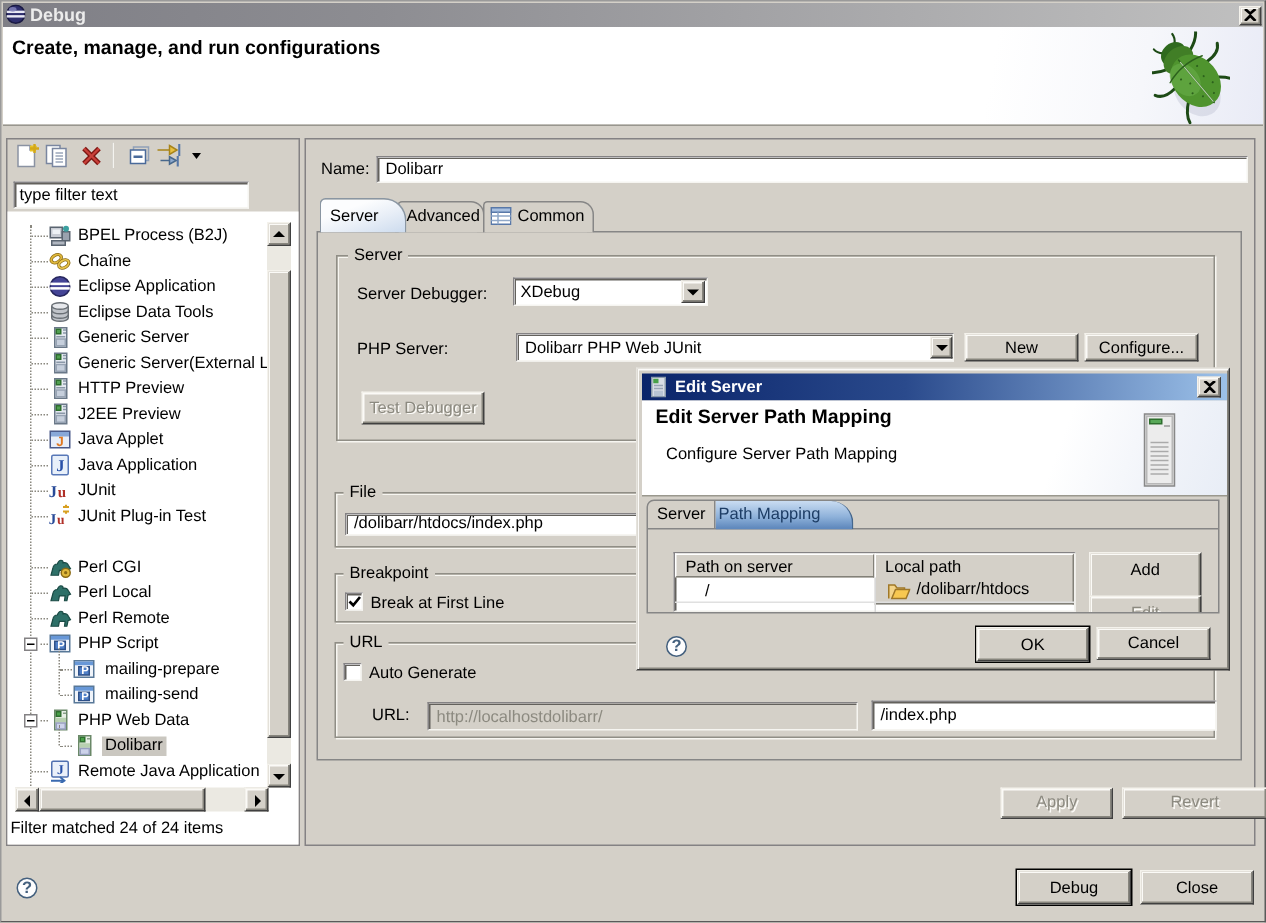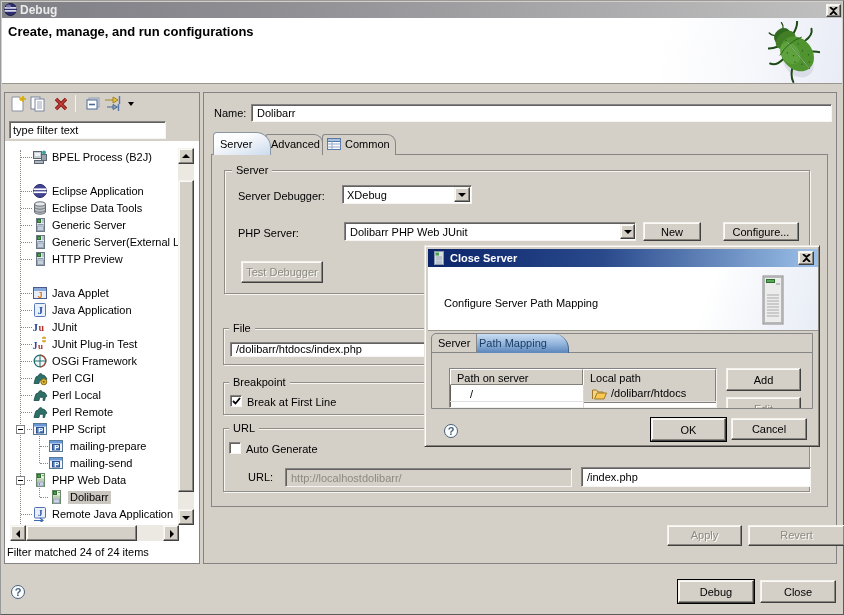--- a/index.html
+++ b/index.html
@@ -112,20 +112,32 @@
         <div class="hstub" style="left:16px;width:11px"></div>
         <span class="ric" style="left:27px"><svg width="16" height="16">
             <rect x="1.5" y="2.5" width="8" height="7" fill="#c8ccd4" stroke="#5a6470"></rect>
             <rect x="3" y="4" width="5" height="3" fill="#eef2f6"></rect>
             <rect x="9.5" y="5.5" width="5" height="6" fill="#9aa2ae" stroke="#5a6470"></rect>
             <rect x="2.5" y="11.5" width="9" height="3" fill="#b0b6c0" stroke="#5a6470"></rect>
             <circle cx="12" cy="3.5" r="2" fill="#3ca0a0"></circle>
           </svg></span>
         <span class="rlab" style="left:47px">BPEL Process (B2J)</span>
       </div>
+<div class="row" style="top:17px">
+        <div class="hstub" style="left:16px;width:11px"></div>
+        <span class="ric" style="left:27px"><svg width="16" height="16">
+            <g fill="none">
+              <ellipse cx="5.5" cy="6.5" rx="3.6" ry="2.4" stroke="#8a6a14" stroke-width="2.2" transform="rotate(-30 5.5 6.5)"></ellipse>
+              <ellipse cx="5.5" cy="6.5" rx="3.6" ry="2.4" stroke="#e0b83c" stroke-width="1.2" transform="rotate(-30 5.5 6.5)"></ellipse>
+              <ellipse cx="10.5" cy="10" rx="3.6" ry="2.4" stroke="#8a6a14" stroke-width="2.2" transform="rotate(-30 10.5 10)"></ellipse>
+              <ellipse cx="10.5" cy="10" rx="3.6" ry="2.4" stroke="#e8c44c" stroke-width="1.2" transform="rotate(-30 10.5 10)"></ellipse>
+            </g>
+          </svg></span>
+        <span class="rlab" style="left:47px">Chaîne</span>
+      </div>
 <div class="row" style="top:34px">
         <div class="hstub" style="left:16px;width:11px"></div>
         <span class="ric" style="left:27px"><svg width="16" height="16">
             <circle cx="8" cy="8" r="6.5" fill="#444496" stroke="#26265e"></circle>
             <rect x="1.5" y="5.4" width="13" height="1.7" fill="#fff"></rect>
             <rect x="1.5" y="8.4" width="13" height="1.7" fill="#fff"></rect>
           </svg></span>
         <span class="rlab" style="left:47px">Eclipse Application</span>
       </div>
 <div class="row" style="top:68px">
@@ -163,20 +175,31 @@
         <div class="hstub" style="left:16px;width:11px"></div>
         <span class="ric" style="left:27px"><svg width="16" height="16">
             <rect x="4.5" y="1.5" width="8" height="13" fill="#e4e9f0" stroke="#6a7888"></rect>
             <rect x="5.5" y="2.5" width="3" height="3" fill="#50a050" stroke="#2e6e2e"></rect>
             <path d="M10,3 h2 M10,5 h2" stroke="#8a98a8"></path>
             <path d="M5.5,7.5 h6" stroke="#8a98a8"></path>
             <rect x="5.5" y="9" width="6" height="4.5" fill="#c6cfdc" stroke="#98a4b4"></rect>
           </svg></span>
         <span class="rlab" style="left:47px">HTTP Preview</span>
       </div>
+<div class="row" style="top:119px">
+        <div class="hstub" style="left:16px;width:11px"></div>
+        <span class="ric" style="left:27px"><svg width="16" height="16">
+            <rect x="4.5" y="1.5" width="8" height="13" fill="#e4e9f0" stroke="#6a7888"></rect>
+            <rect x="5.5" y="2.5" width="3" height="3" fill="#50a050" stroke="#2e6e2e"></rect>
+            <path d="M10,3 h2 M10,5 h2" stroke="#8a98a8"></path>
+            <path d="M5.5,7.5 h6" stroke="#8a98a8"></path>
+            <rect x="5.5" y="9" width="6" height="4.5" fill="#c6cfdc" stroke="#98a4b4"></rect>
+          </svg></span>
+        <span class="rlab" style="left:47px">J2EE Preview</span>
+      </div>
 <div class="row" style="top:136px">
         <div class="hstub" style="left:16px;width:11px"></div>
         <span class="ric" style="left:27px"><svg width="16" height="16">
             <rect x="1.5" y="2.5" width="13" height="11" fill="#e8eef8" stroke="#4a5a8a"></rect>
             <rect x="2" y="3" width="12" height="3" fill="#88a8d8"></rect>
             <text x="5.5" y="12.5" font-size="9" font-weight="bold" fill="#e07820" font-family="Liberation Sans">J</text>
           </svg></span>
         <span class="rlab" style="left:47px">Java Applet</span>
       </div>
 <div class="row" style="top:153px">
@@ -196,29 +219,20 @@
         <span class="rlab" style="left:47px">JUnit</span>
       </div>
 <div class="row" style="top:187px">
         <div class="hstub" style="left:16px;width:11px"></div>
         <span class="ric" style="left:27px"><svg width="16" height="16">
             <text x="0.5" y="13" font-size="10" font-weight="bold" fill="#284a98" font-family="Liberation Serif">J</text>
             <text x="6" y="13" font-size="9" font-weight="bold" fill="#b03028" font-family="Liberation Serif">u</text>
             <path d="M10,2 h4 M10,5 h4 M12,2 v-1.5 M12,6.5 v-1.5" stroke="#d8a020" stroke-width="1.4"></path>
           </svg></span>
         <span class="rlab" style="left:47px">JUnit Plug-in Test</span>
-      </div>
-<div class="row" style="top:204px">
-        <div class="hstub" style="left:16px;width:11px"></div>
-        <span class="ric" style="left:27px"><svg width="16" height="16">
-            <circle cx="8" cy="8" r="5.8" fill="#f4f8f8" stroke="#1e6e6e" stroke-width="1.3"></circle>
-            <path d="M8,2.2 a5.8,5.8 0 0 1 0,11.6" fill="none" stroke="#b04030" stroke-width="1.3"></path>
-            <path d="M2.2,8 h11.6 M8,2.2 v11.6" stroke="#1e6e6e"></path>
-          </svg></span>
-        <span class="rlab" style="left:47px">OSGi Framework</span>
       </div>
 <div class="row" style="top:221px">
         <div class="hstub" style="left:16px;width:11px"></div>
         <span class="ric" style="left:27px"><svg width="16" height="16">
             <path d="M2,13.5 l1.2,-4.5 q0.5,-3 3,-3 q1,-2.5 2.4,-2.5 q1.6,0 1.4,1.7 q2.6,-0.6 3.6,1.6 l1.4,2.4 -1.6,0.6 -0.8,3.7 -1.6,0 0.4,-3.2 -3.8,0 -0.6,3.2 z" fill="#2e7068" stroke="#1a4a44" stroke-width="0.8"></path>
             <circle cx="11.8" cy="11.8" r="3" fill="#e0b83c" stroke="#8a6a14"></circle>
             <circle cx="11.8" cy="11.8" r="1.1" fill="#8a6a14"></circle>
           </svg></span>
         <span class="rlab" style="left:47px">Perl CGI</span>
       </div>
@@ -348,21 +362,21 @@
   <div class="abs" style="left:122px;top:18px">XDebug</div>
   <div class="abs btn" style="left:229px;top:16px;width:16px;height:15px">
       <div class="tri-d" style="margin:5px auto 0"></div>
     </div>
   <div class="abs" style="left:13px;top:56px">PHP Server:</div>
   <div class="abs sunken" style="left:119px;top:51px;width:292px;height:19px"></div>
   <div class="abs" style="left:125px;top:55px">Dolibarr PHP Web JUnit</div>
   <div class="abs btn" style="left:395px;top:53px;width:15px;height:15px">
       <div class="tri-d" style="margin:5px auto 0"></div>
     </div>
-  <div class="abs btn" style="left:418px;top:51px;width:58px;height:19px;padding-top:3px">New</div>
+  <div class="abs btn" style="left:418px;top:51px;width:76px;height:19px;padding-top:3px">New</div>
   <div class="abs btn" style="left:498px;top:51px;width:76px;height:19px;padding-top:3px">Configure...</div>
   <div class="abs btn dis" style="left:16px;top:90px;width:82px;height:22px;padding-top:4px">Test Debugger</div>
 </div>
 
 <div class="abs grp" style="left:223px;top:328px;width:587px;height:37px">
   <span class="glab" style="left:5px">File</span>
   <div class="abs sunken" style="left:6px;top:13px;width:577px;height:15px"></div>
   <div class="abs" style="left:12px;top:14px">/dolibarr/htdocs/index.php</div>
 </div>
 
@@ -396,26 +410,27 @@
 
 <div class="abs" style="left:424px;top:245px;width:396px;height:202px;background:#d4d0c8;border:1px solid;border-color:#e6e4de #3a3a3a #3a3a3a #e6e4de;box-shadow:inset 1px 1px 0 #fcfbf9,inset -1px -1px 0 #86847c">
 
   <div class="abs" style="left:3px;top:3px;width:390px;height:18px;background:linear-gradient(to right,#0a246a,#2a4a8c 45%,#9cc1e9)"></div>
   <svg class="abs" style="left:9px;top:5px" width="10" height="14" viewBox="0 0 10 14">
       <rect x="0.5" y="0.5" width="9" height="13" fill="#d8dde4" stroke="#8a9aaa"></rect>
       <rect x="1.5" y="1.5" width="3.5" height="3" fill="#48a048"></rect>
       <path d="M2,6 h6 M2,8 h6" stroke="#98a4b4"></path>
       <rect x="2" y="9.5" width="6" height="3.5" fill="#b8c4d4"></rect>
     </svg>
-  <div class="abs" style="left:25px;top:6px;font-weight:bold;color:#fff">Close Server</div>
+  <div class="abs" style="left:25px;top:6px;font-weight:bold;color:#fff">Edit Server</div>
   <div class="abs btn" style="left:373px;top:5px;width:16px;height:14px"><svg width="9" height="8" viewBox="0 0 9 8" style="margin-top:2px">
         <path d="M1,0 L4.5,3 L8,0 M1,8 L4.5,4.5 L8,8" stroke="#000" stroke-width="1.8" fill="none"></path>
       </svg></div>
 
   <div class="abs" style="left:3px;top:21px;width:390px;height:64px;background:linear-gradient(110deg,#ffffff 70%,#f0f3f9 88%,#e8edf6 100%);border-bottom:1px solid #9a988e"></div>
+  <div class="abs" style="left:12px;top:24px;font-size:13px;font-weight:bold">Edit Server Path Mapping</div>
   <div class="abs" style="left:19px;top:51px">Configure Server Path Mapping</div>
   <svg class="abs" style="left:337px;top:29px" width="22" height="50" viewBox="0 0 22 50">
       <rect x="1" y="1" width="20" height="48" fill="#dcdcdc" stroke="#888"></rect>
       <rect x="2.5" y="2.5" width="17" height="45" fill="#ececec" stroke="#b8b8b8"></rect>
       <rect x="4.5" y="4.5" width="8" height="3" fill="#58a858" stroke="#2e6e2e"></rect>
       <path d="M14,9 h4" stroke="#999"></path>
       <path d="M5,20 h12 M5,23 h12 M5,26 h12 M5,29 h12 M5,32 h12 M5,35 h12 M5,38 h12 M5,41 h12" stroke="#aaa"></path>
     </svg>
 
   <div class="abs" style="left:6px;top:87px;width:382px;height:76px;border:1px solid #868686;border-radius:5px 0 0 0;background:#d4d0c8;overflow:hidden">
@@ -430,21 +445,21 @@
     <div class="abs cell" style="left:151px;top:35px;width:133px;height:34px">Local path</div>
     <div class="abs" style="left:38px;top:54px">/</div>
     <div class="abs" style="left:151px;top:51px;width:1px;height:23px;background:#d8d8d8"></div>
     <div class="abs" style="left:18px;top:67px;width:266px;height:1px;background:#e0e0e0"></div>
     <svg class="abs" style="left:160px;top:54px" width="15" height="12" viewBox="0 0 15 12">
         <path d="M0.5,11 v-9 h4 l1.5,2 h5 v2" fill="#f4d488" stroke="#a07828"></path>
         <path d="M2.5,11 l2.5,-6 h9.5 l-2.5,6 z" fill="#f8c850" stroke="#a07828"></path>
       </svg>
     <div class="abs" style="left:179px;top:53px">/dolibarr/htdocs</div>
 
-    <div class="abs btn" style="left:294px;top:34px;width:75px;height:23px;padding-top:5px">Add</div>
+    <div class="abs btn" style="left:294px;top:34px;width:75px;height:41px;padding-top:5px">Add</div>
     <div class="abs btn dis" style="left:294px;top:63px;width:75px;height:23px;padding-top:5px">Edit</div>
   </div>
 
   <div class="abs qm" style="left:19px;top:178px;width:14px;height:14px;font-size:11px;line-height:13px">?</div>
   <div class="abs" style="left:225px;top:171px;width:77px;height:25px;border:1px solid #000"></div>
   <div class="abs btn" style="left:226px;top:172px;width:75px;height:23px;padding-top:5px">OK</div>
   <div class="abs btn" style="left:306px;top:172px;width:76px;height:22px;padding-top:4px">Cancel</div>
 </div>
 
 </body></html>

